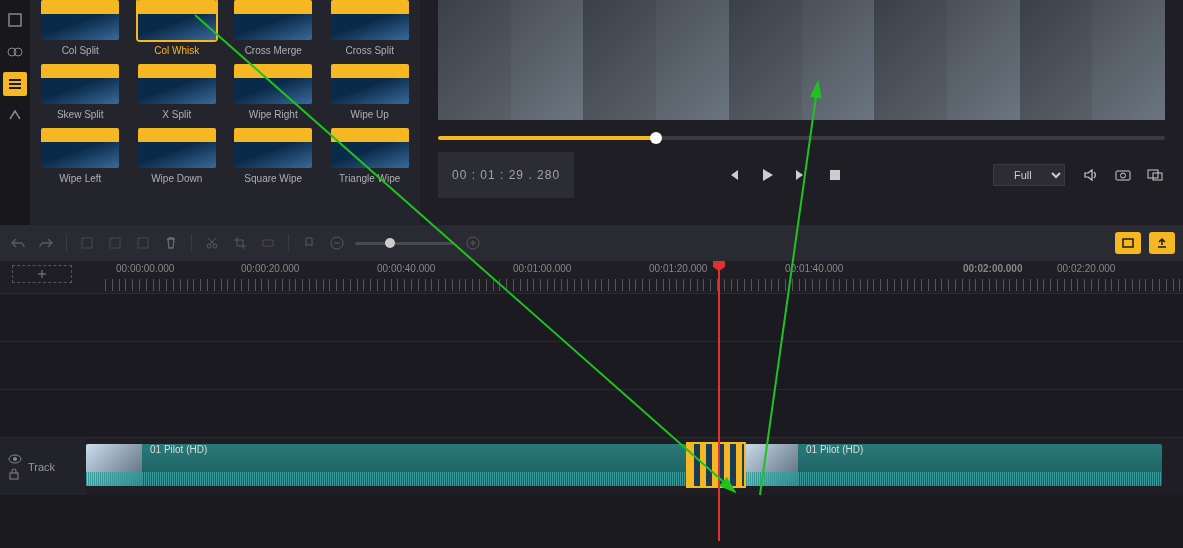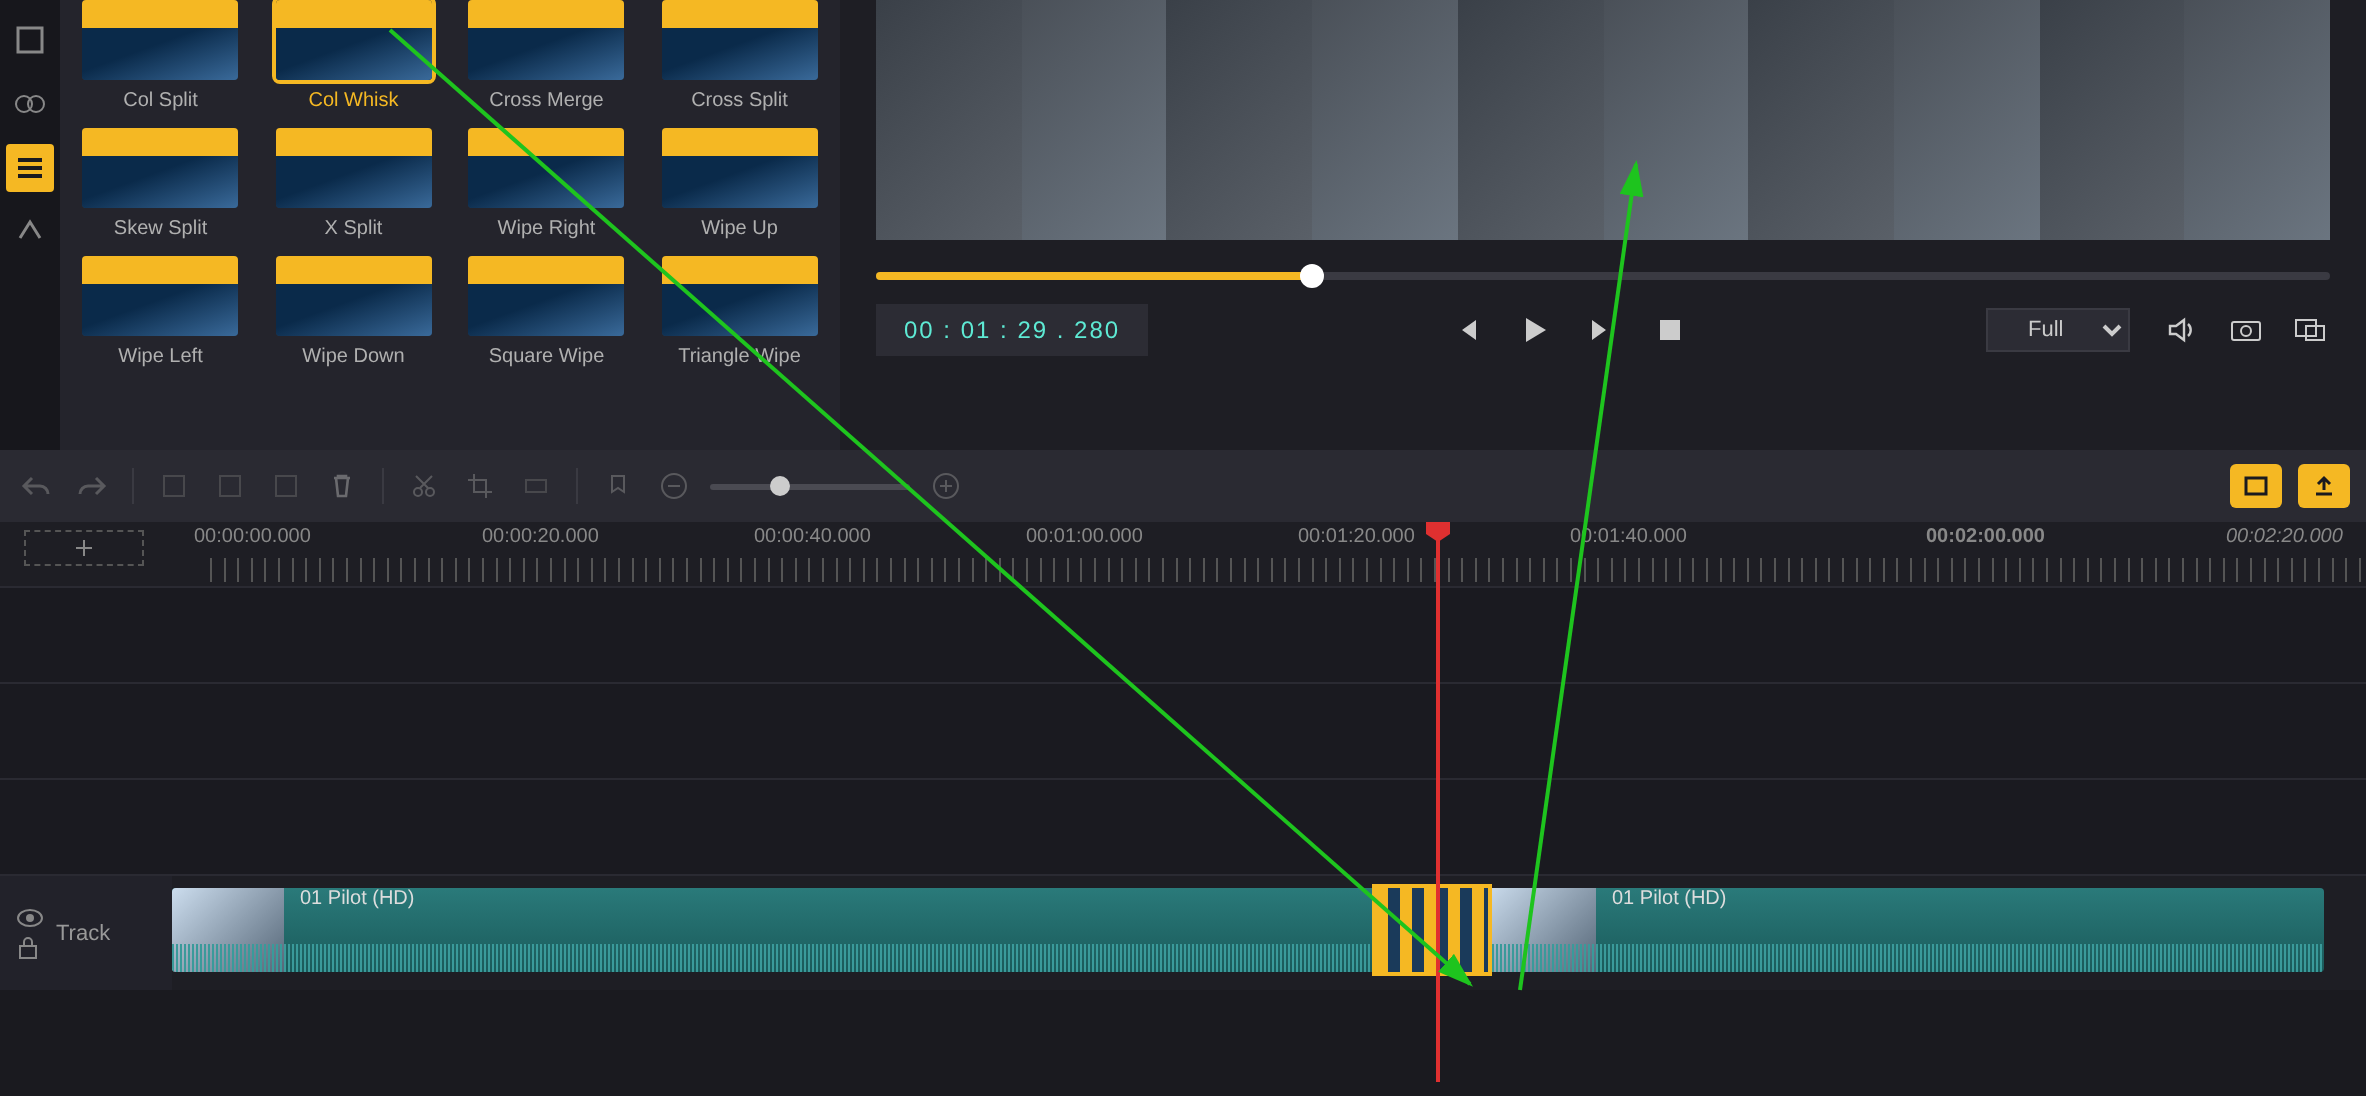--- a/index.html
+++ b/index.html
@@ -17,21 +17,21 @@
 .trans-item.selected .trans-label{color:#f5b823}
 .preview{flex:1;background:#1e1e24;display:flex;flex-direction:column;padding:0 18px}
 .preview-video{height:120px;background:#000;margin-top:0;display:flex}
 .pv-strip{flex:1;background:linear-gradient(135deg,#4a5058,#6b7580)}
 .pv-strip:nth-child(odd){background:linear-gradient(135deg,#3a4048,#5a6068)}
 .pv-controls{display:flex;align-items:center;gap:10px;padding:16px 0 8px}
 .pv-scrub{flex:1;height:4px;background:#3a3a42;border-radius:2px;position:relative}
 .pv-scrub-fill{position:absolute;left:0;top:0;height:100%;width:30%;background:#f5b823;border-radius:2px}
 .pv-scrub-handle{position:absolute;left:30%;top:50%;transform:translate(-50%,-50%);width:12px;height:12px;background:#fff;border-radius:50%}
 .pv-row2{display:flex;align-items:center;gap:16px;padding:4px 0}
-.pv-time{background:#2c2c34;padding:6px 14px;font-size:12px;color:#5eead4;letter-spacing:1px}
+.pv-time{background:#2c2c34;padding:16px 14px;font-size:12px;color:#a3a3a3;letter-spacing:1px}
 .pv-btns{display:flex;gap:14px;margin-left:auto;margin-right:auto}
 .pv-btn{width:20px;height:20px;cursor:pointer;display:flex;align-items:center;justify-content:center}
 .pv-select{background:#2c2c34;color:#ccc;border:1px solid #3a3a42;padding:3px 16px;font-size:11px}
 .pv-right-icons{display:flex;gap:12px}
 .toolbar{height:36px;background:#2a2a32;display:flex;align-items:center;padding:0 8px;gap:8px}
 .tb-icon{width:20px;height:20px;opacity:0.5;cursor:pointer;display:flex;align-items:center;justify-content:center}
 .tb-sep{width:1px;height:18px;background:#3a3a42;margin:0 2px}
 .tb-zoom{display:flex;align-items:center;gap:8px}
 .tb-zoom-track{width:100px;height:3px;background:#4a4a52;border-radius:2px;position:relative}
 .tb-zoom-handle{position:absolute;left:35%;top:50%;transform:translate(-50%,-50%);width:10px;height:10px;background:#ccc;border-radius:50%}
@@ -366,28 +366,28 @@
 
 <div class="timeline-area">
   <div class="ruler">
     <div class="add-track">
         <svg width="10" height="10">
           <line x1="5" y1="1" x2="5" y2="9" stroke="#888"></line>
           <line x1="1" y1="5" x2="9" y2="5" stroke="#888"></line>
         </svg>
       </div>
     <div id="ruler-marks">
-        <span class="ruler-mark" style="left: 97px;">00:00:00.000</span>
+        <span class="ruler-mark" style="left: 116px;">00:00:00.000</span>
         <span class="ruler-mark" style="left: 241px;">00:00:20.000</span>
         <span class="ruler-mark" style="left: 377px;">00:00:40.000</span>
         <span class="ruler-mark" style="left: 513px;">00:01:00.000</span>
         <span class="ruler-mark" style="left: 649px;">00:01:20.000</span>
         <span class="ruler-mark" style="left: 785px;">00:01:40.000</span>
         <span class="ruler-mark" style="left: 963px; font-weight: bold;">00:02:00.000</span>
-        <span class="ruler-mark" style="left: 1113px; font-style: italic;">00:02:20.000</span>
+        <span class="ruler-mark" style="left: 1057px;">00:02:20.000</span>
       </div>
     <div class="ruler-ticks"></div>
   </div>
   <div class="tracks">
     <div class="track-row empty"></div>
     <div class="track-row empty"></div>
     <div class="track-row empty"></div>
     <div class="main-track">
       <div class="track-head">
         <div class="track-head-icons">

